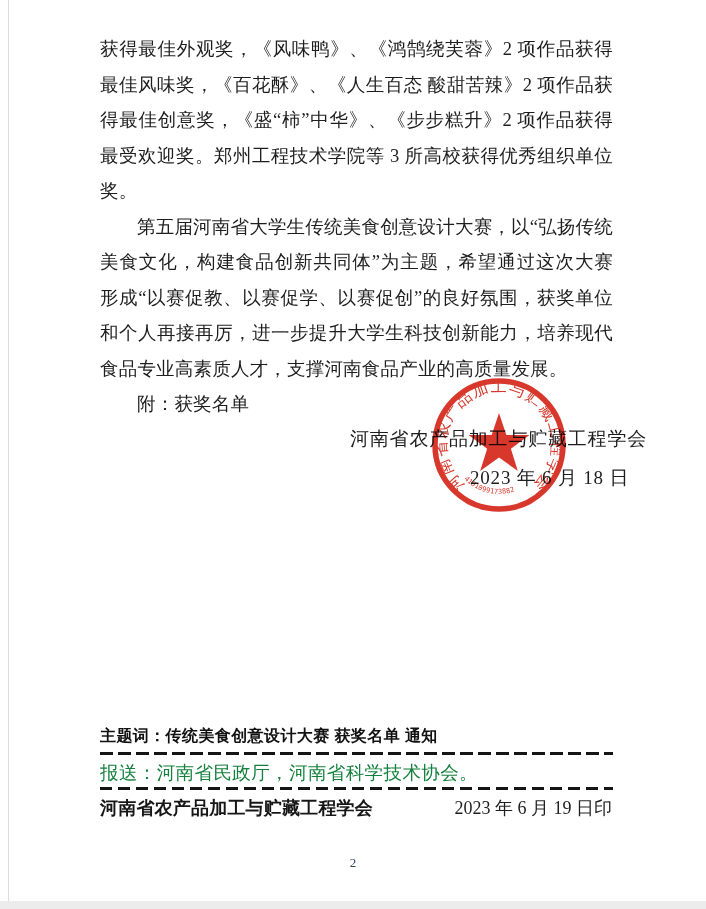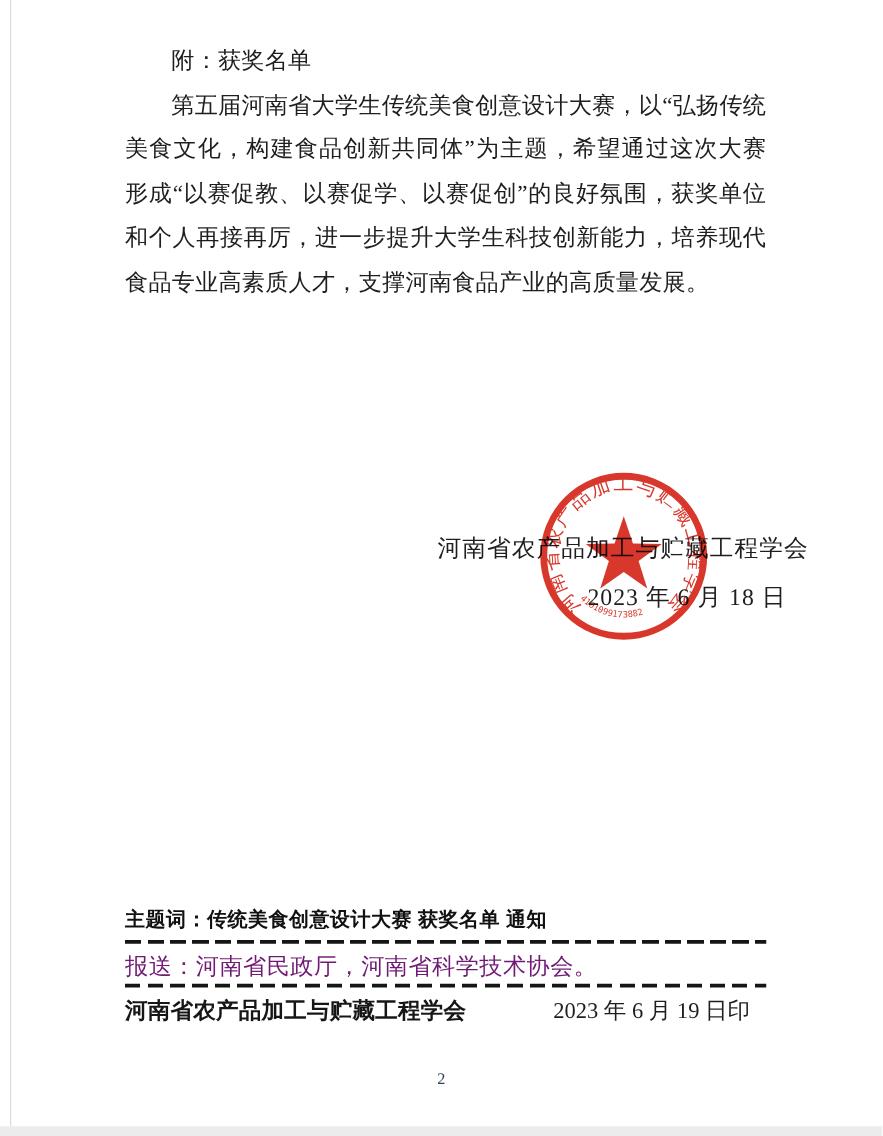--- a/index.html
+++ b/index.html
@@ -27,48 +27,49 @@
   .footer-subject {
     position:absolute; left:100px; top:726px; width:513px; white-space:nowrap;
     font-family:"Liberation Sans","DejaVu Sans",sans-serif; font-weight:bold;
     font-size:16px; color:#111; letter-spacing:0.4px;
   }
   .line-subject {
     position:absolute; left:100px; top:752px; width:513px; height:2.5px;
     background:repeating-linear-gradient(90deg,#151515 0 13px,transparent 13px 18px);
   }
   .footer-copy {
-    position:absolute; left:100px; top:760px; font-size:18.5px; color:#701a75;
+    position:absolute; left:100px; top:760px; font-size:18.5px; color:#15803d;
     letter-spacing:0.4px; white-space:nowrap;
   }
   .line-copy {
     position:absolute; left:100px; top:787px; width:513px; height:2.5px;
     background:repeating-linear-gradient(90deg,#151515 0 12px,transparent 12px 18px);
   }
   .footer-issuer {
     position:absolute; left:100px; top:796px; font-size:18px; font-weight:bold;
     color:#161616; letter-spacing:0.2px; white-space:nowrap;
   }
   .footer-printdate {
-    position:absolute; right:106px; top:796px; font-size:18px; color:#1e1e1e; white-space:nowrap;
+    position:absolute; right:94px; top:796px; font-size:18px; color:#1e1e1e; white-space:nowrap;
   }
   .page-num {
     position:absolute; left:0; top:855px; width:706px; text-align:center;
     font-size:13px; color:#33415c;
   }
 </style>
 </head>
 <body>
 
 <div class="scan-edge-left"></div>
 <div class="scan-bottom-strip"></div>
 
 <div class="body-text">
+  <p>获得最佳外观奖，《风味鸭》、《鸿鹄绕芙蓉》2 项作品获得最佳风味奖，《百花酥》、《人生百态 酸甜苦辣》2 项作品获得最佳创意奖，《盛“柿”中华》、《步步糕升》2 项作品获得最受欢迎奖。郑州工程技术学院等 3 所高校获得优秀组织单位奖。</p>
+  <p class="indent">第五届河南省大学生传统美食创意设计大赛，以“弘扬传统美食文化，构建食品创新共同体”为主题，希望通过这次大赛形成“以赛促教、以赛促学、以赛促创”的良好氛围，获奖单位和个人再接再厉，进一步提升大学生科技创新能力，培养现代食品专业高素质人才，支撑河南食品产业的高质量发展。</p>
   <p class="indent">附：获奖名单</p>
-  <p class="indent">第五届河南省大学生传统美食创意设计大赛，以“弘扬传统美食文化，构建食品创新共同体”为主题，希望通过这次大赛形成“以赛促教、以赛促学、以赛促创”的良好氛围，获奖单位和个人再接再厉，进一步提升大学生科技创新能力，培养现代食品专业高素质人才，支撑河南食品产业的高质量发展。</p>
 </div>
 
 <div class="sig-org">河南省农产品加工与贮藏工程学会</div>
 <div class="sig-date">2023 年 6 月 18 日</div>
 
 <svg class="seal" width="150" height="150" viewBox="0 0 150 150" aria-hidden="true">
   <defs>
     <path id="sealArcTop" d="M 40.9,115.6 A 53,53 0 1 1 109.1,115.6" fill="none"></path>
     <path id="sealArcBottom" d="M 34.9,103.1 A 49,49 0 0 0 115.1,103.1" fill="none"></path>
   </defs>

